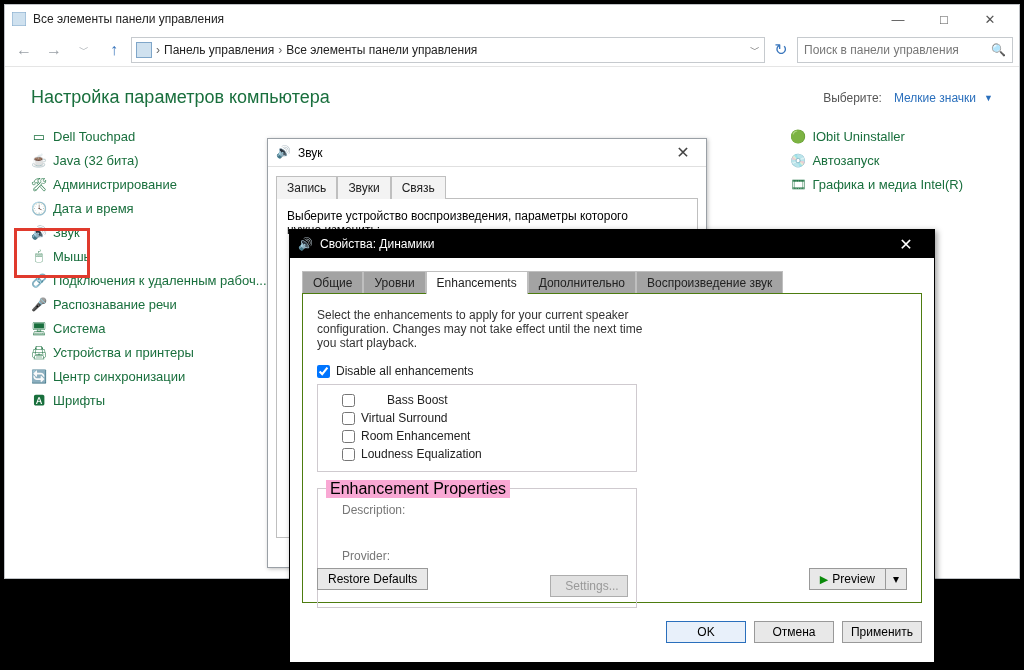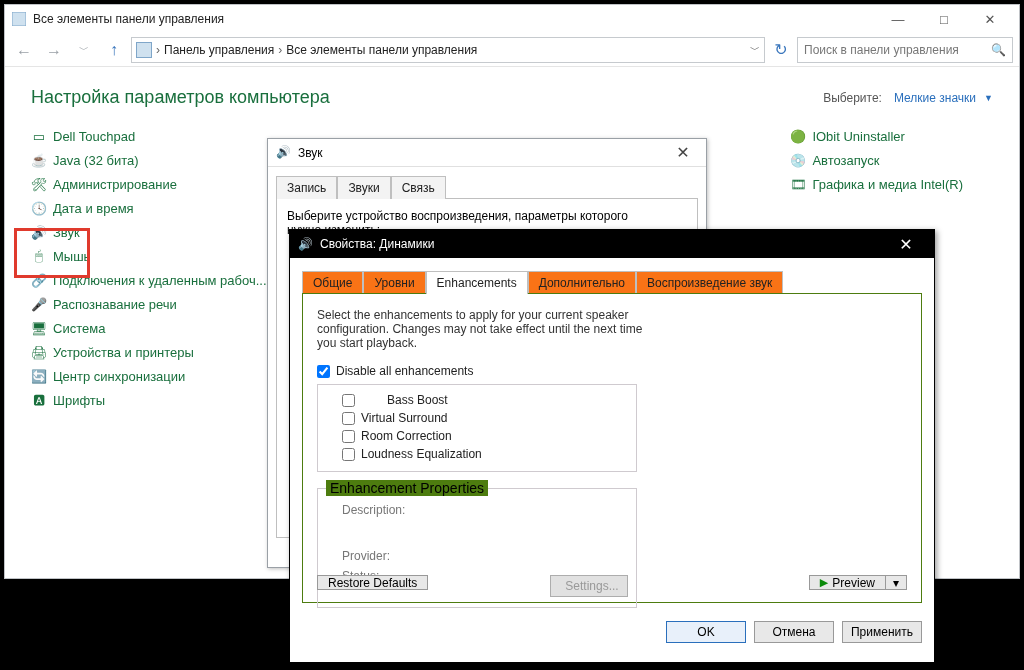--- a/index.html
+++ b/index.html
@@ -52,33 +52,33 @@
   
   .dlg-props {
     position:absolute; left:289px; top:229px; width:646px; height:434px;
     background:#fff; border:1px solid #000; box-shadow: 2px 2px 6px rgba(0,0,0,.4);
     z-index:50;
   }
   .dlg-props .dlg-title { background:#000; color:#fff; height:28px; display:flex; align-items:center; padding:0 8px; font-size:12px; }
   .dlg-props .dlg-title .icon { width:16px;height:16px; margin-right:6px; color:#fff; display:flex;align-items:center;justify-content:center; }
   .dlg-props .close { margin-left:auto; font-size:16px; width:40px; text-align:center; color:#fff; }
   .dlg-props .tabs2 { display:flex; margin:12px 12px 0 12px; font-size:12px; }
-  .dlg-props .tab2 { padding:4px 10px; border:1px solid #bfbfbf; border-bottom:none; background:#f97316; color:#222; margin-right:0; position:relative; top:1px; }
+  .dlg-props .tab2 { padding:4px 10px; border:1px solid #bfbfbf; border-bottom:none; background:#a3a3a3; color:#222; margin-right:0; position:relative; top:1px; }
   .dlg-props .tab2.sel { background:#fff; z-index:2; }
   .dlg-props .body2 { margin:0 12px 12px 12px; border:1px solid #4d7c0f; background:#fff; padding:14px 14px 14px 14px; font-size:12px; position:relative; height:310px; }
   .instr { color:#333; max-width:340px; }
   .optionsbox { margin-top:22px; border:1px solid #cfcacf; width:320px; padding:6px 10px 8px 10px; }
   .chk { display:flex; align-items:center; gap:6px; height:18px; font-size:12px; color:#222; }
   .chk input { margin:0; width:13px; height:13px; }
   .prop-section { margin-top:16px; border:1px solid #cfcacf; width:320px; height:120px; padding:8px 10px; position:relative; }
-  .prop-section .fl { position:absolute; top:-9px; left:8px; background:#4d7c0f; padding:0 4px; font-size:14px; }
+  .prop-section .fl { position:absolute; top:-9px; left:8px; background:#f9a8d4; padding:0 4px; font-size:16px; }
   .kv { display:flex; gap:8px; font-size:12px; color:#777; margin:6px 0 0 14px; }
   .settingsbtn { position:absolute; right:8px; bottom:10px; width:78px; height:22px; font-size:12px; border:1px solid #adadad; background:#e1e1e1; color:#999;padding-left:12px; }
   .bottombtns { position:absolute; left:14px; bottom:12px; display:flex; align-items:center; }
-  .btn { height:15px; font-size:12px; border:1px solid #999; background:#e8e8e8; padding:0 10px; display:inline-flex; align-items:center; gap:4px; }
+  .btn { height:22px; font-size:12px; border:1px solid #999; background:#e8e8e8; padding:0 10px; display:inline-flex; align-items:center; gap:4px; }
   .previewwrap { position:absolute; right:14px; bottom:12px; display:flex; }
   .previewbtn { border-right:none; }
   .dropbtn { width:20px; justify-content:center; }
   .playicon { color:#0a8a0a; font-size:11px; }
 
   .dlg-btnrow { display:flex; justify-content:flex-end; gap:8px; padding:6px 12px 10px 12px; }
   .stdbtn { width:80px; height:22px; font-size:12px; border:1px solid #999; background:#e8e8e8; }
   .stdbtn.primary { border:1px solid #2a6fbc; background:#e8f0fa; }
 
   
@@ -245,21 +245,21 @@
         <label class="chk" style="margin-left: 14px; gap: 32px;">
           <input type="checkbox" style="">
           <span>Bass Boost</span>
         </label>
         <label class="chk" style="margin-left: 14px;">
           <input type="checkbox" style="">
           <span>Virtual Surround</span>
         </label>
         <label class="chk" style="margin-left: 14px;">
           <input type="checkbox" style="">
-          <span>Room Correction</span>
+          <span>Room Enhancement</span>
         </label>
         <label class="chk" style="margin-left: 14px;">
           <input type="checkbox" style="">
           <span>Loudness Equalization</span>
         </label>
       </div>
 
     <div class="prop-section">
       <span class="fl">Enhancement Properties</span>
       <div class="kv">

